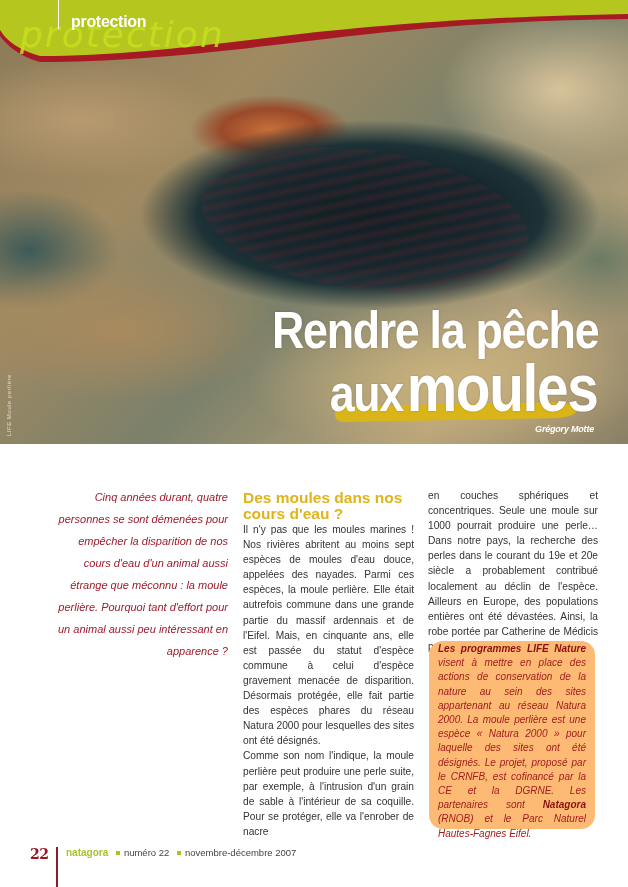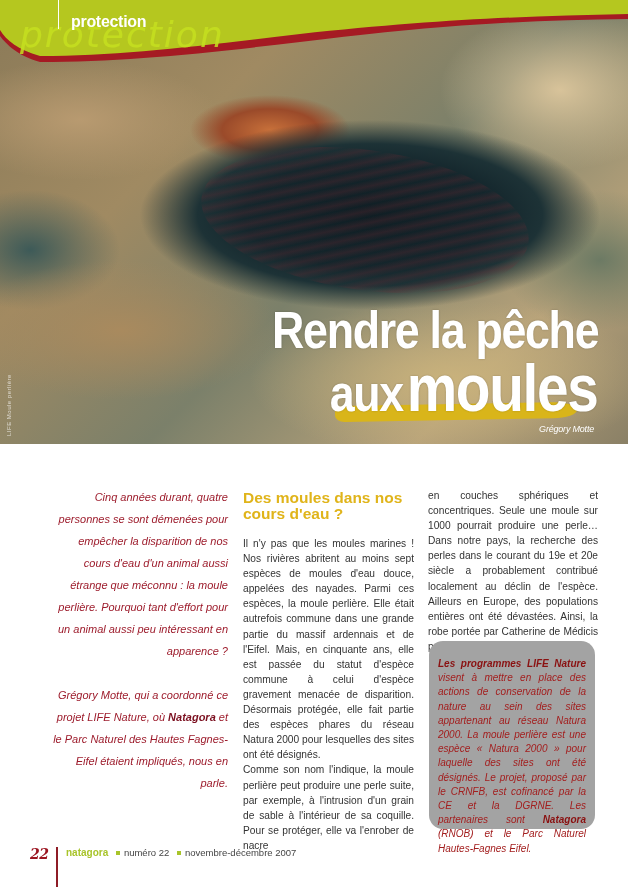--- a/index.html
+++ b/index.html
@@ -52,53 +52,53 @@
     text-shadow: 0 0 2px rgba(0,0,0,0.25);
   }
   .title-line2 {
     position: absolute; right: 30px; top: 350px; color: #ffffff; font-weight: bold;
     transform: scaleX(0.86); transform-origin: right top; text-shadow: 0 0 2px rgba(0,0,0,0.25);
     white-space: nowrap;
   }
   .title-line2 .small { font-size: 52px; letter-spacing: -1.5px; }
   .title-line2 .big { font-size: 66px; letter-spacing: -1.5px; }
   .hero-author {
-    position: absolute; right: 34px; top: 424px; font-size: 9px; font-weight: normal; font-style: italic;
+    position: absolute; right: 34px; top: 424px; font-size: 9px; font-weight: bold; font-style: italic;
     color: #ffffff; letter-spacing: -0.2px;
   }
   .photo-credit {
     position: absolute; left: 6px; top: 436px; transform-origin: left top; transform: rotate(-90deg);
     font-size: 6px; color: #ffffff; opacity: 0.7; letter-spacing: 0.5px; white-space: nowrap;
   }
 
   
   .intro {
     position: absolute; left: 50px; top: 486px; width: 178px; text-align: right;
     font-style: italic; font-size: 11px; line-height: 22px; color: #9d1c2c;
   }
   .intro p + p { margin-top: 22px; }
   .intro .strong { font-weight: bold; font-style: italic; color: #7c1020; }
 
   .col { position: absolute; font-size: 10.2px; line-height: 15.1px; color: #333333; text-align: justify; }
   .col-mid { left: 243px; top: 490px; width: 171px; }
   .col-right { left: 428px; top: 488px; width: 170px; }
-  .col h2 { color: #e0b41a; font-size: 15.5px; line-height: 16px; font-weight: bold; letter-spacing: 0; margin-bottom: 14px; text-align: left; }
+  .col h2 { color: #e0b41a; font-size: 15.5px; line-height: 16px; font-weight: bold; letter-spacing: 0; margin-bottom: 0; text-align: left; }
   .col h2.second { margin-top: 12px; margin-bottom: 9px; }
 
   .infobox {
     position: absolute; left: 429px; top: 641px; width: 166px; height: 188px;
-    background: #a3a3a3; border-radius: 14px; padding: 16px 9px 8px 9px;
+    background: #fdba74; border-radius: 14px; padding: 1px 9px 8px 9px;
     font-style: italic; font-size: 10px; line-height: 14.2px; color: #a31e1e; text-align: justify;
   }
   .infobox .strong { font-weight: bold; color: #8a1111; }
 
   
   .footer-rule { position: absolute; left: 56px; top: 847px; width: 2px; height: 40px; background: #8e1c26; }
   .footer-page {
-    position: absolute; left: 30px; top: 846px; font-family: "DejaVu Serif", serif; font-style: italic;
+    position: absolute; left: 30px; top: 846px; font-family: "DejaVu Serif", serif; 
     font-weight: bold; font-size: 14px; color: #9b1420; letter-spacing: -0.5px;
   }
   .footer-line { position: absolute; left: 66px; top: 847px; font-size: 9.5px; color: #444444; white-space: nowrap; }
   .footer-brand { color: #a8c42a; font-weight: bold; font-size: 10px; }
   .footer-dot { display: inline-block; width: 4px; height: 4px; background: #a8c42a; margin: 0 4px 1px 5px; vertical-align: middle; }
 </style>
 </head>
 <body>
 
 <div class="hero">
@@ -119,21 +119,20 @@
 <div class="title-bar"></div>
 <div class="title-line1">Rendre la pêche</div>
 <div class="title-line2">
   <span class="small">aux</span>
   <span class="big">moules</span>
 </div>
 <div class="hero-author">Grégory Motte</div>
 
 <div class="intro">
   <p>Cinq années durant, quatre personnes se sont démenées pour empêcher la disparition de nos cours d'eau d'un animal aussi étrange que méconnu : la moule perlière. Pourquoi tant d'effort pour un animal aussi peu intéressant en apparence ?</p>
-  <p><span>Grégory Motte, qui a coordonné ce projet LIFE Nature, où </span><span class="strong">Natagora</span><span> et le Parc Naturel des Hautes Fagnes-Eifel étaient impliqués, nous en parle.</span></p>
 </div>
 
 <div class="col col-mid">
   <h2>Des moules dans nos cours d'eau ?</h2>
   <p>Il n'y pas que les moules marines ! Nos rivières abritent au moins sept espèces de moules d'eau douce, appelées des nayades. Parmi ces espèces, la moule perlière. Elle était autrefois commune dans une grande partie du massif ardennais et de l'Eifel. Mais, en cinquante ans, elle est passée du statut d'espèce commune à celui d'espèce gravement menacée de disparition. Désormais protégée, elle fait partie des espèces phares du réseau Natura 2000 pour lesquelles des sites ont été désignés.</p>
   <p>Comme son nom l'indique, la moule perlière peut produire une perle suite, par exemple, à l'intrusion d'un grain de sable à l'intérieur de sa coquille. Pour se protéger, elle va l'enrober de nacre</p>
 </div>
 
 <div class="col col-right">
   <p>en couches sphériques et concentriques. Seule une moule sur 1000 pourrait produire une perle… Dans notre pays, la recherche des perles dans le courant du 19e et 20e siècle a probablement contribué localement au déclin de l'espèce. Ailleurs en Europe, des populations entières ont été dévastées. Ainsi, la robe portée par Catherine de Médicis pour le baptême de son fils</p>

